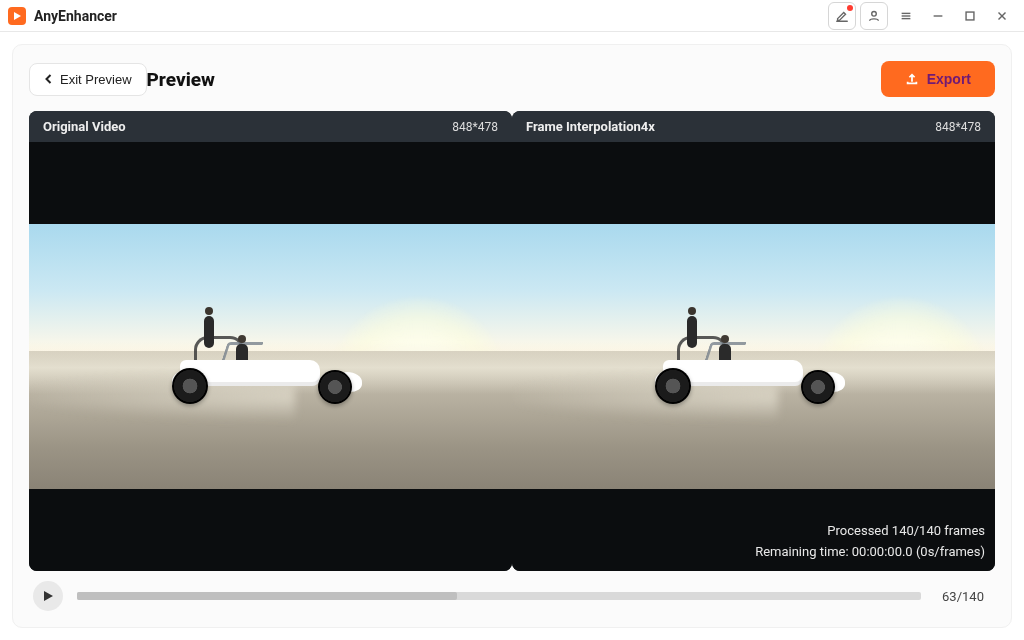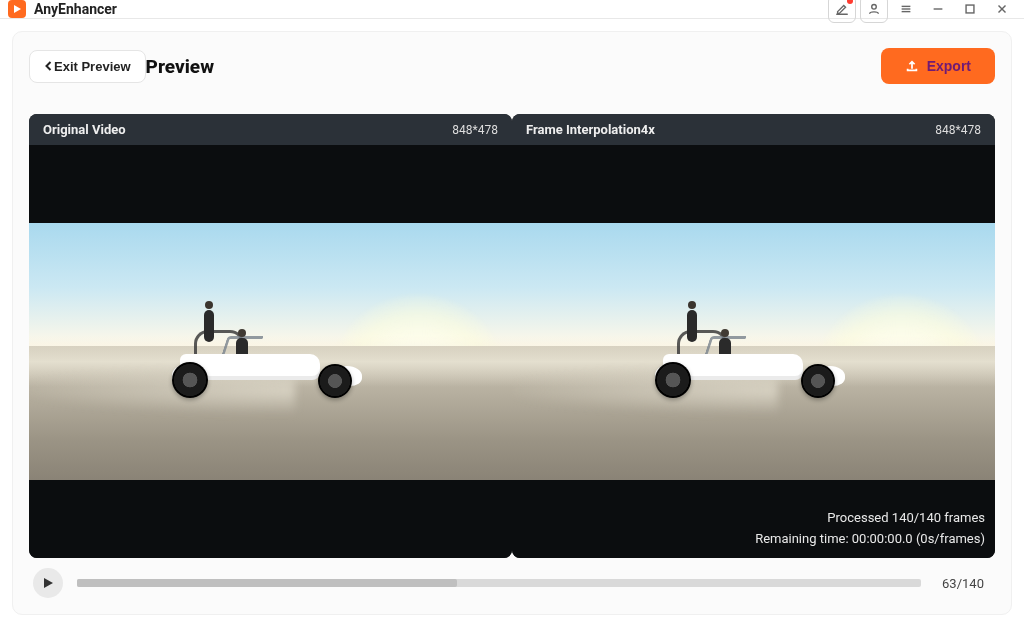--- a/index.html
+++ b/index.html
@@ -1,40 +1,40 @@
 <!DOCTYPE html>
 <html><head>
 <meta charset="utf-8">
 <style>
   * { box-sizing: border-box; margin: 0; padding: 0; }
   html, body { width: 1024px; height: 640px; font-family: -apple-system, BlinkMacSystemFont, "Segoe UI", Roboto, Arial, sans-serif; background: #fff; overflow: hidden; }
 
   
-  .titlebar { height: 19px; display: flex; align-items: center; padding: 0 8px; border-bottom: 1px solid #e8e8e8; }
+  .titlebar { height: 32px; display: flex; align-items: center; padding: 0 8px; border-bottom: 1px solid #e8e8e8; }
   .app-logo { width: 18px; height: 18px; border-radius: 4px; background: #ff6a1f; display: flex; align-items: center; justify-content: center; margin-right: 8px; }
   .app-logo svg { width: 10px; height: 10px; fill: #fff; }
   .app-name { font-weight: 700; font-size: 14px; color: #222; }
   .titlebar-spacer { flex: 1; }
   .tb-btn { width: 28px; height: 28px; border-radius: 6px; display: flex; align-items: center; justify-content: center; margin-left: 4px; color: #666; cursor: pointer; position: relative; }
   .tb-btn.box { border: 1px solid #d6d6d6; }
   .tb-btn svg { width: 14px; height: 14px; stroke: #666; fill: none; stroke-width: 1.6; }
   .red-dot { position: absolute; top: 2px; right: 2px; width: 6px; height: 6px; border-radius: 50%; background: #ff3b30; }
 
   
   .content { padding: 12px; height: calc(640px - 32px); display: flex; flex-direction: column; }
   .preview-card { background: #fbfbfb; border: 1px solid #f0f0f0; border-radius: 10px; padding: 16px; flex: 1; display: flex; flex-direction: column; }
 
   .toolbar { display: flex; align-items: center; margin-bottom: 14px; }
-  .exit-btn { background: #fff; border: 1px solid #e5e5e5; border-radius: 8px; padding: 8px 14px; font-size: 13px; font-weight: 700; color: #222; display: flex; align-items: center; cursor: pointer; }
+  .exit-btn { background: #fff; border: 1px solid #e5e5e5; border-radius: 8px; padding: 8px 14px; font-size: 13px; font-weight: 400; color: #222; display: flex; align-items: center; gap: 6px; cursor: pointer; }
   .exit-btn svg { width: 10px; height: 10px; stroke: #222; fill: none; stroke-width: 2; }
   .title { flex: 1; text-align: left; font-size: 19px; font-weight: 800; color: #111; }
   .export-btn { background: #ff6a1f; color: #701a75; border: none; border-radius: 8px; padding: 10px 24px; font-size: 14px; font-weight: 700; display: flex; align-items: center; gap: 8px; cursor: pointer; }
   .export-btn svg { width: 14px; height: 14px; stroke: #fff; fill: none; stroke-width: 2; }
 
-  .panes { flex: 1; display: flex; min-height: 0; margin-top: 16px; }
+  .panes { flex: 1; display: flex; min-height: 0; }
   .pane { flex: 1; background: #14171a; border-radius: 8px; overflow: hidden; display: flex; flex-direction: column; position: relative; }
   .pane-header { display: flex; align-items: center; justify-content: space-between; padding: 8px 14px; background: #2b3138; color: #eee; font-size: 13px; font-weight: 700; }
   .pane-header .res { font-weight: 400; color: #ddd; font-size: 12px; }
   .video { flex: 1; background: #0b0d0f; display: flex; align-items: center; justify-content: center; position: relative; }
   .scene { width: 100%; height: 62%; position: relative; overflow: hidden; }
   .sky { position: absolute; inset: 0; background: linear-gradient(to bottom, #a9d9ee 0%, #cbe8f3 25%, #fff9e9 48%, #fffef7 55%); }
   .sun { position: absolute; top: 28%; left: 62%; width: 180px; height: 180px; border-radius: 50%; background: radial-gradient(circle, rgba(255,255,255,1) 0%, rgba(255,255,240,0.95) 25%, rgba(255,255,220,0.5) 55%, rgba(255,255,220,0) 75%); filter: blur(2px); }
   .ground { position: absolute; left: 0; right: 0; bottom: 0; height: 52%; background: linear-gradient(to bottom, #cfc8b7 0%, #b6af9f 35%, #9b9485 70%, #8a8376 100%); }
   .haze { position:absolute; left:0; right:0; top:44%; height:20%; background: linear-gradient(to bottom, rgba(255,255,240,0) 0%, rgba(240,236,220,0.7) 50%, rgba(210,205,190,0) 100%); }
   .buggy { position: absolute; left: 28%; bottom: 32%; width: 190px; height: 80px; }

